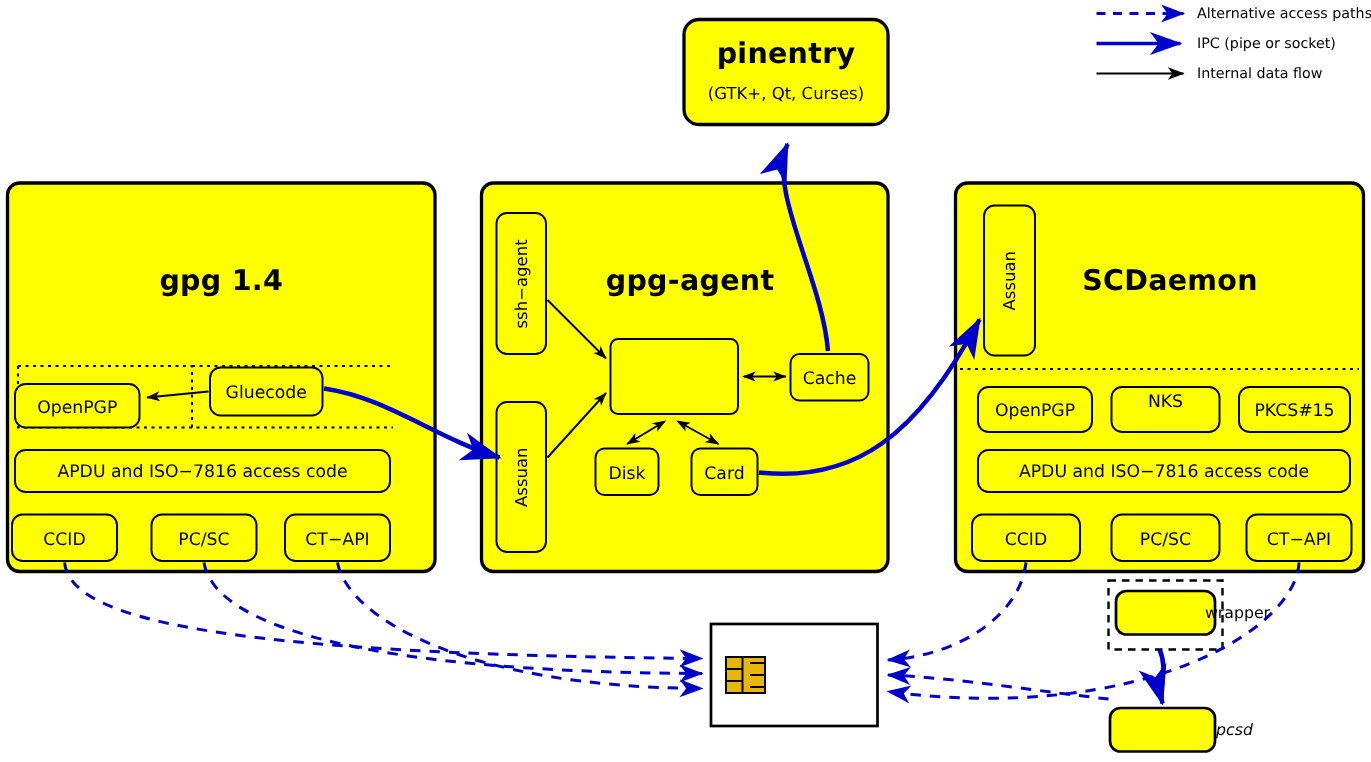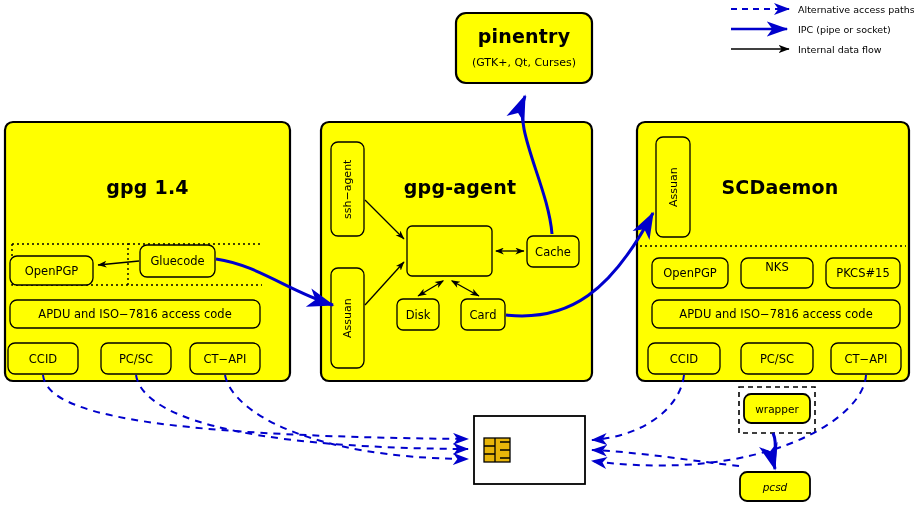--- a/index.html
+++ b/index.html
@@ -6,21 +6,21 @@
   body{width:914px;height:508px;position:relative;overflow:hidden;
        font-family:"DejaVu Sans","Liberation Sans",sans-serif;}
   #stage{position:absolute;left:0;top:0;width:914px;height:508px;}
   svg.layer{position:absolute;left:0;top:0;width:914px;height:508px;}
   #art{z-index:1;}
   .lbl{position:absolute;z-index:3;color:#000;white-space:nowrap;
        display:flex;align-items:center;justify-content:center;}
   .title{font-weight:bold;font-size:19px;letter-spacing:.2px;}
   .sub{font-size:11px;}
   .bx{font-size:11.5px;}
-  .bxs{font-size:10.5px;}
+  .bxs{font-size:10.5px;margin-left:48px;}
   .vert{writing-mode:vertical-rl;transform:rotate(180deg);font-size:11px;}
   .leg{font-size:9.5px;justify-content:flex-start;text-align:center;}
   .pk{font-size:11.5px;line-height:20px;flex-direction:column;}
 </style>
 </head>
 <body>
 
 <div id="stage">
 
   <svg class="layer" id="art" viewBox="0 0 914 508">

